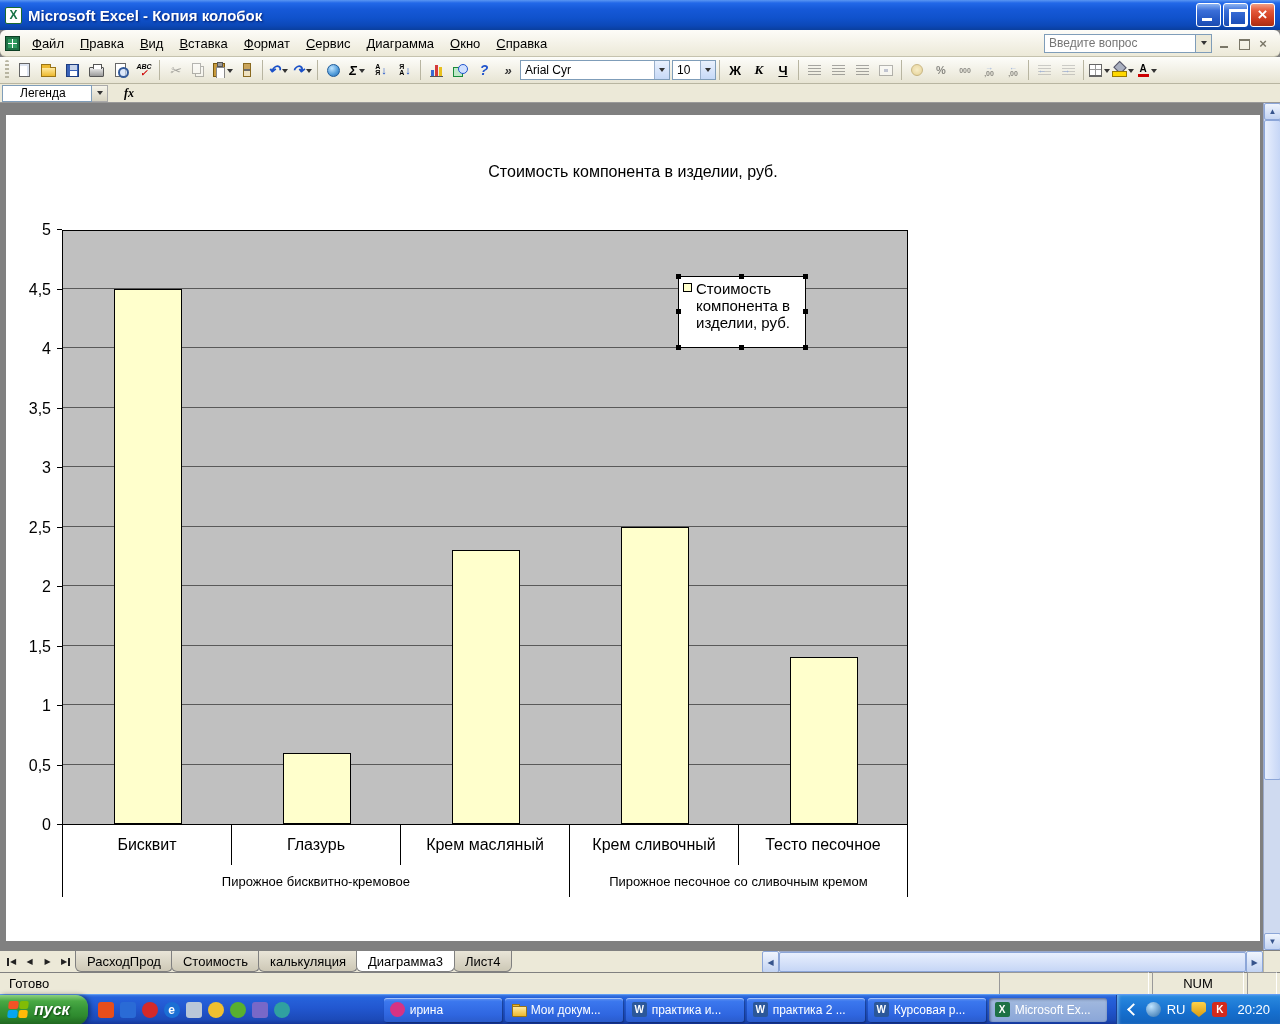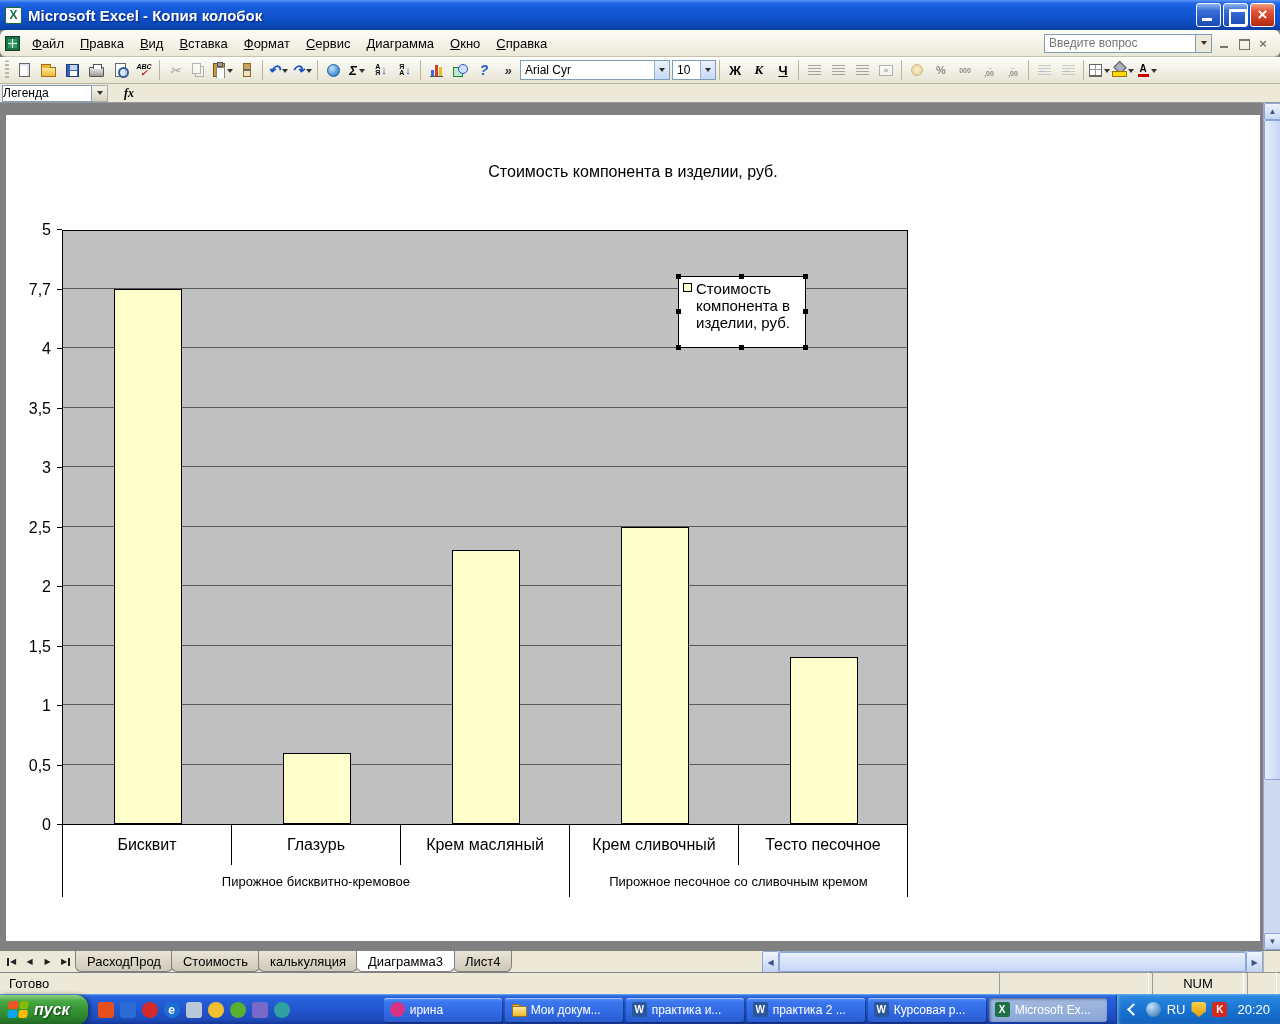--- a/index.html
+++ b/index.html
@@ -98,21 +98,21 @@
  linear-gradient(#999,#999) center/100% 1px no-repeat,#fff;}
 .i-fill{position:relative;width:14px;height:14px;}
 .i-fill::before{content:"";position:absolute;top:0;left:3px;width:8px;height:7px;background:#aab0c0;border:1px solid #556;transform:rotate(45deg);}
 .i-fill::after{content:"";position:absolute;bottom:0;left:0;width:13px;height:4px;background:#ffd800;border:1px solid #997a00;}
 .i-fontcolor{display:flex;flex-direction:column;align-items:center;line-height:10px;}
 .i-fontcolor b{font-size:10px;}
 .i-fontcolor i{width:11px;height:3px;background:#c00;display:block;}
 
 
 .formulabar{position:absolute;top:84px;left:0;right:0;height:19px;background:#ece9d8;border-bottom:1px solid #999;display:flex;align-items:center;padding-left:2px;font-size:12px;}
-.namebox{width:90px;height:17px;background:#fff;border:1px solid #7f9db9;padding:0 0;display:flex;align-items:center;}
+.namebox{width:90px;height:17px;background:#fff;border:1px solid #7f9db9;padding:0 17px;display:flex;align-items:center;}
 .name-dd{width:16px;height:17px;background:linear-gradient(180deg,#f6f4ea,#d8d4c2);border:1px solid #aaa;border-left:none;display:flex;align-items:center;justify-content:center;}
 .fxbtn{width:26px;height:17px;display:flex;align-items:center;justify-content:center;font-family:"Liberation Serif",serif;font-style:italic;font-weight:700;margin-left:8px;}
 
 
 .workarea{position:absolute;top:103px;left:0;right:0;height:847px;background:#808080;}
 .chart-sheet{position:absolute;left:6px;top:12px;width:1254px;height:826px;background:#fff;}
 .chart-title{position:absolute;top:48px;left:0;width:100%;text-align:center;font-size:16px;color:#000;}
 .plot{position:absolute;left:56px;top:115px;width:846px;height:595px;border:1px solid #000;}
 .gridline{position:absolute;left:0;right:0;height:1px;background:#595959;}
 .bar{position:absolute;bottom:0;border:1px solid #000;}
@@ -419,21 +419,21 @@
           <div class="ylabel" style="bottom: 230px;">2</div>
           <div class="ytickmark" style="bottom: 238px;"></div>
           <div class="ylabel" style="bottom: 289.5px;">2,5</div>
           <div class="ytickmark" style="bottom: 297.5px;"></div>
           <div class="ylabel" style="bottom: 349px;">3</div>
           <div class="ytickmark" style="bottom: 357px;"></div>
           <div class="ylabel" style="bottom: 408.5px;">3,5</div>
           <div class="ytickmark" style="bottom: 416.5px;"></div>
           <div class="ylabel" style="bottom: 468px;">4</div>
           <div class="ytickmark" style="bottom: 476px;"></div>
-          <div class="ylabel" style="bottom: 527.5px;">7,7</div>
+          <div class="ylabel" style="bottom: 527.5px;">4,5</div>
           <div class="ytickmark" style="bottom: 535.5px;"></div>
           <div class="ylabel" style="bottom: 587px;">5</div>
           <div class="ytickmark" style="bottom: 595px;"></div>
         </div>
       <div class="plot" id="plot" style="background: rgb(192, 192, 192);">
           <div class="gridline" style="bottom: 59.5px;"></div>
           <div class="gridline" style="bottom: 119px;"></div>
           <div class="gridline" style="bottom: 178.5px;"></div>
           <div class="gridline" style="bottom: 238px;"></div>
           <div class="gridline" style="bottom: 297.5px;"></div>

